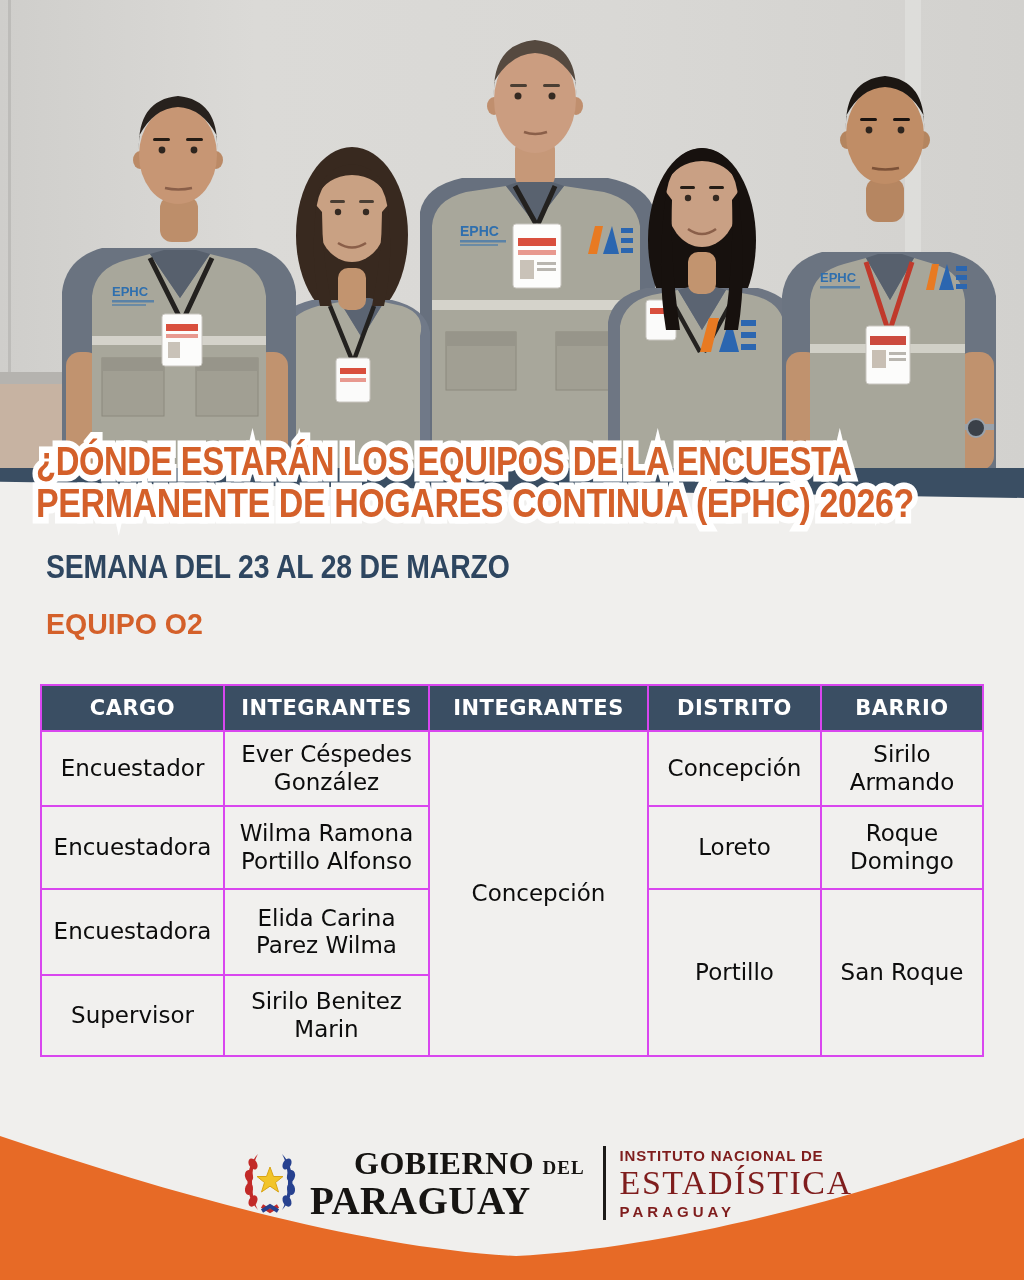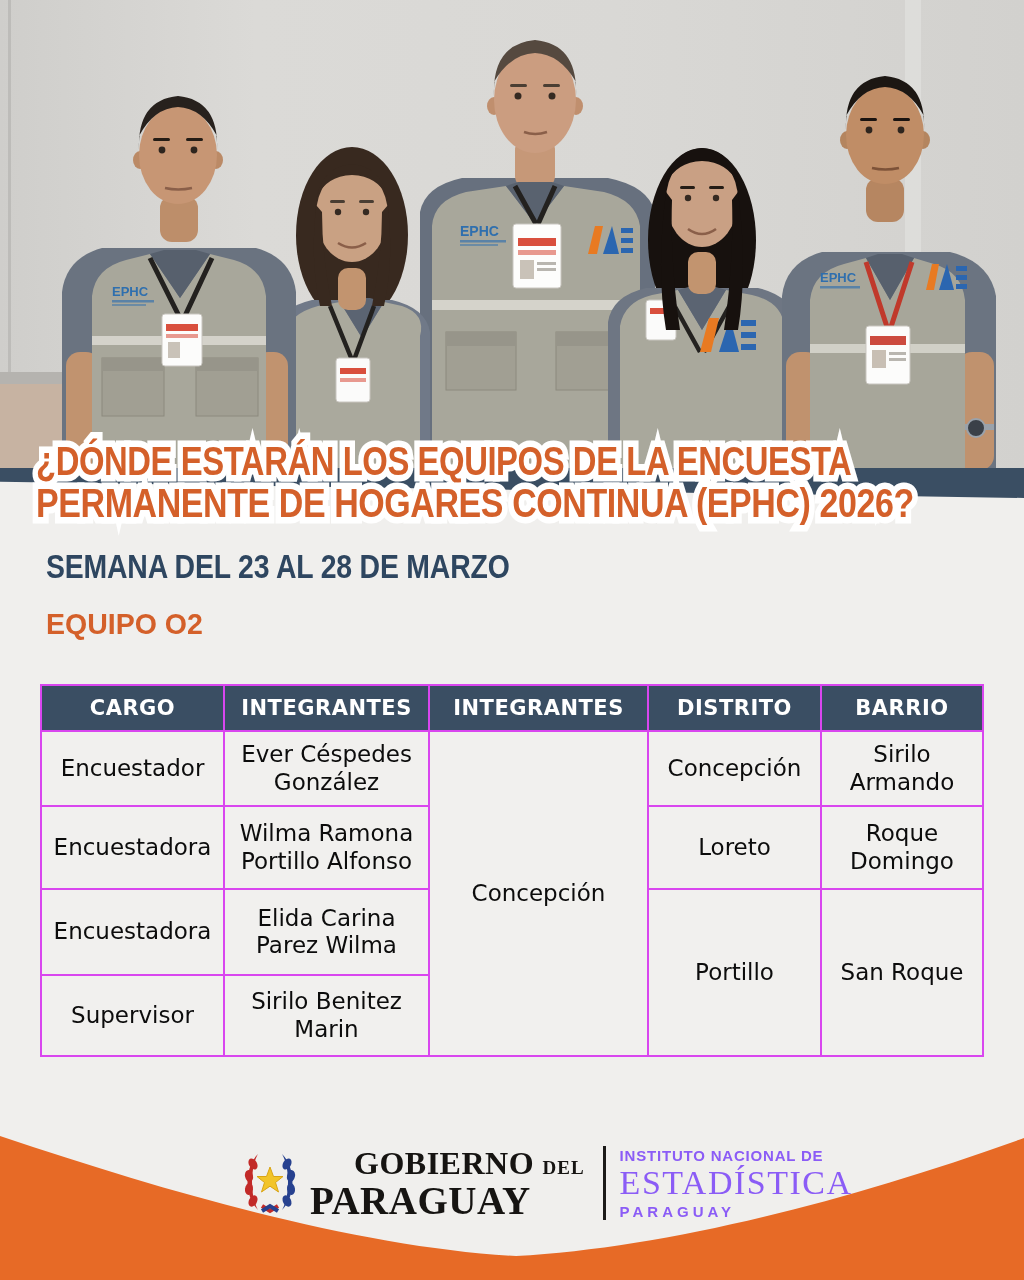--- a/index.html
+++ b/index.html
@@ -46,21 +46,21 @@
   .roster tr.r3 td{height:80px;}
   .roster tr.r4 td{height:75px;}
 
   
   .footer{position:absolute;left:240px;top:1146px;display:flex;align-items:center;}
   .gob-text{margin-left:10px;font-family:"Liberation Serif",serif;color:#161412;line-height:1;}
   .gob-l1{font-size:32px;font-weight:700;letter-spacing:.5px;margin-left:44px;}
   .gob-l1 .del{font-size:19px;letter-spacing:1px;}
   .gob-l2{font-size:39px;font-weight:700;margin-top:2px;letter-spacing:.5px;}
   .divider{width:3px;height:74px;background:#1c1a18;margin:0 14px 0 18px;}
-  .ine-text{color:#8b5cf6;line-height:1;}
+  .ine-text{color:#7f1d1d;line-height:1;}
   .ine-l1{font-size:15px;font-weight:700;letter-spacing:.8px;}
   .ine-l2{font-family:"Liberation Serif",serif;font-size:34px;font-weight:400;letter-spacing:1.5px;margin-top:3px;}
   .ine-l3{font-size:15px;font-weight:700;letter-spacing:4px;margin-top:4px;}
 
   
   .wave{position:absolute;left:0;bottom:0;width:1024px;height:150px;}
 </style>
 </head>
 <body>
 

